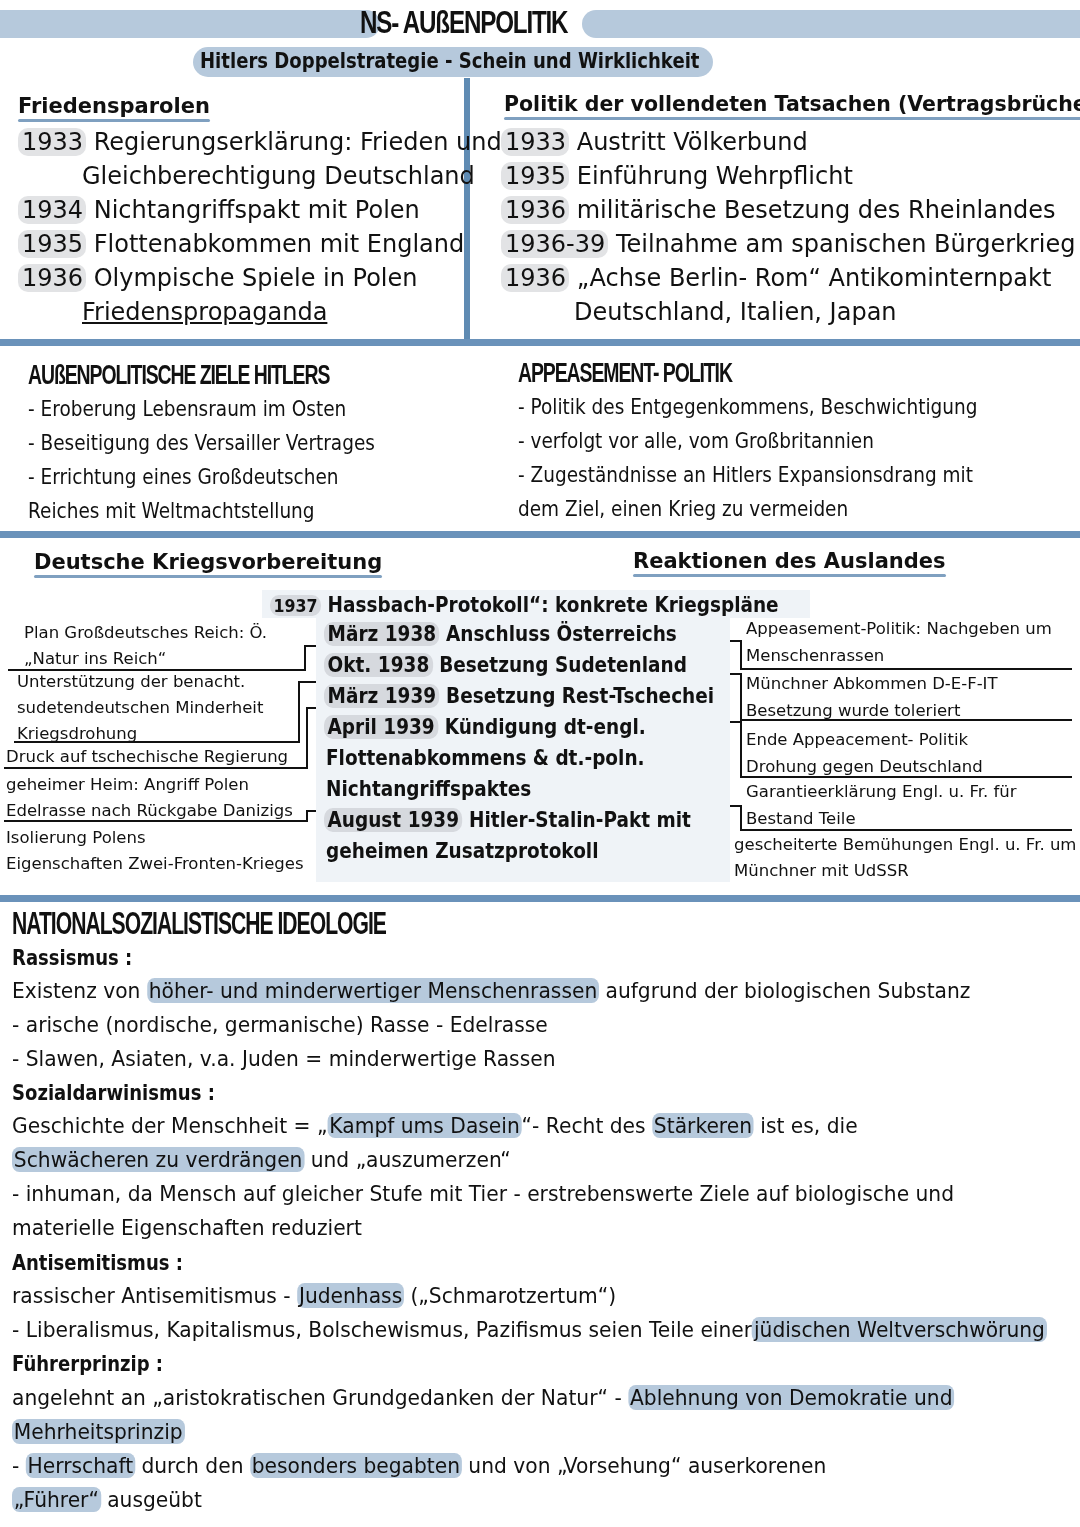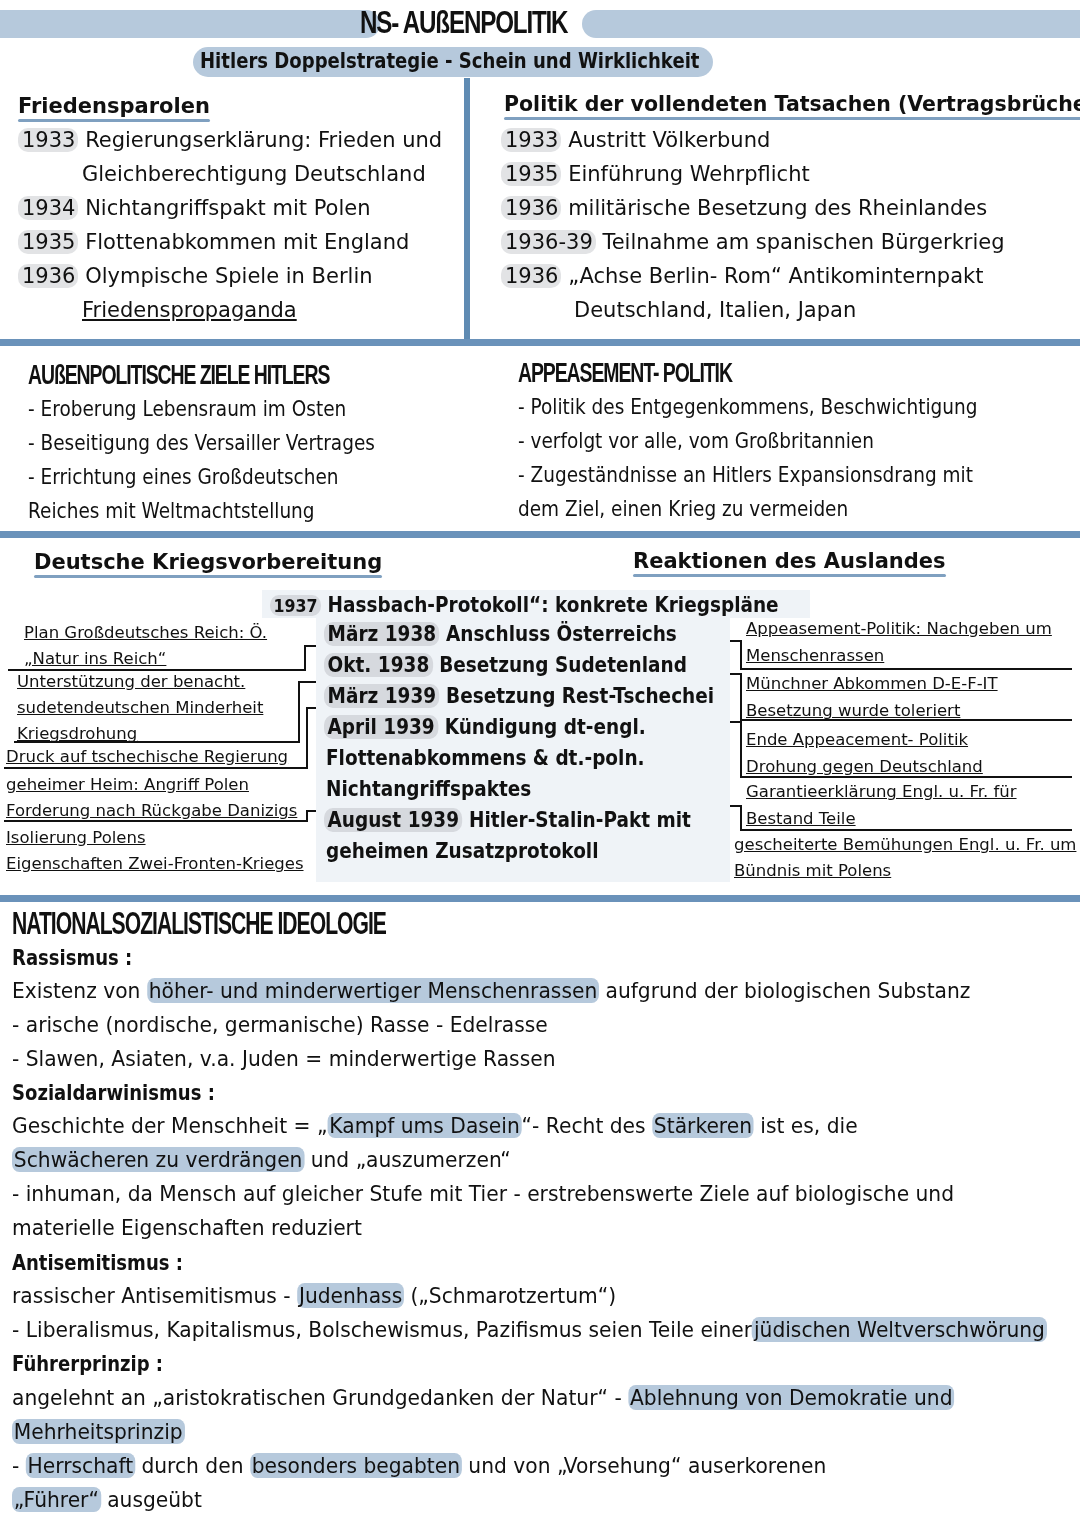--- a/index.html
+++ b/index.html
@@ -17,32 +17,32 @@
 
   .subtitle-pill { position: absolute; left: 193px; top: 47px; width: 520px; height: 30px; background: #b6c9dc; border-radius: 15px; }
   .subtitle { left: 200px; top: 49px; font-size: 21px; font-weight: bold; transform: scaleX(0.86); transform-origin: left top; }
 
   .vline { position: absolute; background: #5f8bb3; }
   .hline { position: absolute; background: #6a92ba; height: 7px; left: 0; width: 1080px; }
 
   .heading-ul { font-weight: bold; font-size: 21px; }
   .heading-ul::after { content: ""; display: block; height: 3px; background: #7fa0c0; margin-top: 1px; border-radius: 2px; }
 
-  .row { font-size: 21px; }
+  .row { font-size: 24px; }
   .yr { background: #e2e3e5; border-radius: 10px; padding: 0 3px 0 4px; margin-left: -4px; }
 
   .sec-head { font-size: 27px; transform: scaleX(0.72); transform-origin: left top; }
   .cond-text { font-size: 22px; transform: scaleX(0.84); transform-origin: left top; }
 
   .center-panel { position: absolute; left: 316px; top: 614px; width: 414px; height: 268px; background: #eff3f7; }
   .top-strip { position: absolute; left: 262px; top: 590px; width: 548px; height: 28px; background: #eff3f7; }
   .cp-text { font-size: 21px; font-weight: bold; transform: scaleX(0.88); transform-origin: left top; }
   .cp-yr { background: #d6d9de; border-radius: 10px; padding: 0 4px; }
 
-  .small { font-size: 16.5px; text-decoration: underline; }
+  .small { font-size: 16.5px; }
   .bk { position: absolute; border-color: #111; border-style: solid; border-width: 0; }
 
   .hl { background: #b6c9dc; border-radius: 8px; padding: 0 2px; }
   .ideo { font-size: 22px; transform: scaleX(0.92); transform-origin: left top; }
   .ideo-sub { font-size: 22px; font-weight: bold; transform: scaleX(0.82); transform-origin: left top; }
 </style>
 </head>
 <body>
 
 <div class="banner-bar banner-left"></div>
@@ -53,21 +53,21 @@
 <div class="abs subtitle hand">Hitlers Doppelstrategie - Schein und Wirklichkeit</div>
 
 <div class="vline" style="left:464px; top:78px; width:6px; height:262px;"></div>
 
 <div class="abs heading-ul" style="left:18px; top:94px;">Friedensparolen</div>
 
 <div class="abs row" style="left:22px; top:128px;"><span class="yr">1933</span> <span>Regierungserklärung: Frieden und</span></div>
 <div class="abs row" style="left:82px; top:162px;">Gleichberechtigung Deutschland</div>
 <div class="abs row" style="left:22px; top:196px;"><span class="yr">1934</span> <span>Nichtangriffspakt mit Polen</span></div>
 <div class="abs row" style="left:22px; top:230px;"><span class="yr">1935</span> <span>Flottenabkommen mit England</span></div>
-<div class="abs row" style="left:22px; top:264px;"><span class="yr">1936</span> <span>Olympische Spiele in Berlin</span></div>
+<div class="abs row" style="left:22px; top:264px;"><span class="yr">1936</span> <span>Olympische Spiele in Polen</span></div>
 <div class="abs row" style="left:82px; top:298px;text-decoration:underline;">Friedenspropaganda</div>
 
 <div class="abs heading-ul" style="left:504px; top:92px; font-size:20.5px;">Politik der vollendeten Tatsachen (Vertragsbrüche)</div>
 
 <div class="abs row" style="left:505px; top:128px;"><span class="yr">1933</span> <span>Austritt Völkerbund</span></div>
 <div class="abs row" style="left:505px; top:162px;"><span class="yr">1935</span> <span>Einführung Wehrpflicht</span></div>
 <div class="abs row" style="left:505px; top:196px;"><span class="yr">1936</span> <span>militärische Besetzung des Rheinlandes</span></div>
 <div class="abs row" style="left:505px; top:230px;"><span class="yr">1936-39</span> <span>Teilnahme am spanischen Bürgerkrieg</span></div>
 <div class="abs row" style="left:505px; top:264px;"><span class="yr">1936</span> <span>„Achse Berlin- Rom“ Antikominternpakt</span></div>
 <div class="abs row" style="left:574px; top:298px;">Deutschland, Italien, Japan</div>
@@ -105,21 +105,21 @@
 <div class="abs cp-text" style="left:324px; top:808px;"><span class="cp-yr">August 1939</span> <span>Hitler-Stalin-Pakt mit</span></div>
 <div class="abs cp-text" style="left:326px; top:839px;">geheimen Zusatzprotokoll</div>
 
 <div class="abs small" style="left:24px; top:623px;">Plan Großdeutsches Reich: Ö.</div>
 <div class="abs small" style="left:24px; top:649px;">„Natur ins Reich“</div>
 <div class="abs small" style="left:17px; top:672px;">Unterstützung der benacht.</div>
 <div class="abs small" style="left:17px; top:698px;">sudetendeutschen Minderheit</div>
 <div class="abs small" style="left:17px; top:724px;">Kriegsdrohung</div>
 <div class="abs small" style="left:6px; top:747px;">Druck auf tschechische Regierung</div>
 <div class="abs small" style="left:6px; top:775px;">geheimer Heim: Angriff Polen</div>
-<div class="abs small" style="left:6px; top:801px;">Forderung nach Rückgabe Danizigs</div>
+<div class="abs small" style="left:6px; top:801px;">Edelrasse nach Rückgabe Danizigs</div>
 <div class="abs small" style="left:6px; top:828px;">Isolierung Polens</div>
 <div class="abs small" style="left:6px; top:854px;">Eigenschaften Zwei-Fronten-Krieges</div>
 
 <div class="bk" style="left:8px; top:645px; width:298px; height:26px; border-bottom-width:2px; border-right-width:2px;"></div>
 <div class="bk" style="left:306px; top:645px; width:10px; height:0; border-top-width:2px;"></div>
 <div class="bk" style="left:14px; top:681px; width:286px; height:62px; border-bottom-width:2px; border-right-width:2px;"></div>
 <div class="bk" style="left:300px; top:681px; width:16px; height:0; border-top-width:2px;"></div>
 <div class="bk" style="left:4px; top:707px; width:304px; height:62px; border-bottom-width:2px; border-right-width:2px;"></div>
 <div class="bk" style="left:308px; top:707px; width:8px; height:0; border-top-width:2px;"></div>
 <div class="bk" style="left:4px; top:810px; width:304px; height:12px; border-bottom-width:2px; border-right-width:2px;"></div>
@@ -127,21 +127,21 @@
 
 <div class="abs small" style="left:746px; top:619px;">Appeasement-Politik: Nachgeben um</div>
 <div class="abs small" style="left:746px; top:646px;">Menschenrassen</div>
 <div class="abs small" style="left:746px; top:674px;">Münchner Abkommen D-E-F-IT</div>
 <div class="abs small" style="left:746px; top:701px;">Besetzung wurde toleriert</div>
 <div class="abs small" style="left:746px; top:730px;">Ende Appeacement- Politik</div>
 <div class="abs small" style="left:746px; top:757px;">Drohung gegen Deutschland</div>
 <div class="abs small" style="left:746px; top:782px;">Garantieerklärung Engl. u. Fr. für</div>
 <div class="abs small" style="left:746px; top:809px;">Bestand Teile</div>
 <div class="abs small" style="left:734px; top:835px;">gescheiterte Bemühungen Engl. u. Fr. um</div>
-<div class="abs small" style="left:734px; top:861px;">Bündnis mit Polens</div>
+<div class="abs small" style="left:734px; top:861px;">Münchner mit UdSSR</div>
 
 <div class="bk" style="left:730px; top:640px; width:10px; height:0; border-top-width:2px;"></div>
 <div class="bk" style="left:740px; top:640px; width:332px; height:30px; border-left-width:2px; border-bottom-width:2px;"></div>
 <div class="bk" style="left:730px; top:673px; width:10px; height:0; border-top-width:2px;"></div>
 <div class="bk" style="left:740px; top:673px; width:332px; height:48px; border-left-width:2px; border-bottom-width:2px;"></div>
 <div class="bk" style="left:730px; top:721px; width:10px; height:0; border-top-width:2px;"></div>
 <div class="bk" style="left:740px; top:721px; width:332px; height:57px; border-left-width:2px; border-bottom-width:2px;"></div>
 <div class="bk" style="left:730px; top:805px; width:10px; height:0; border-top-width:2px;"></div>
 <div class="bk" style="left:740px; top:805px; width:332px; height:26px; border-left-width:2px; border-bottom-width:2px;"></div>
 

